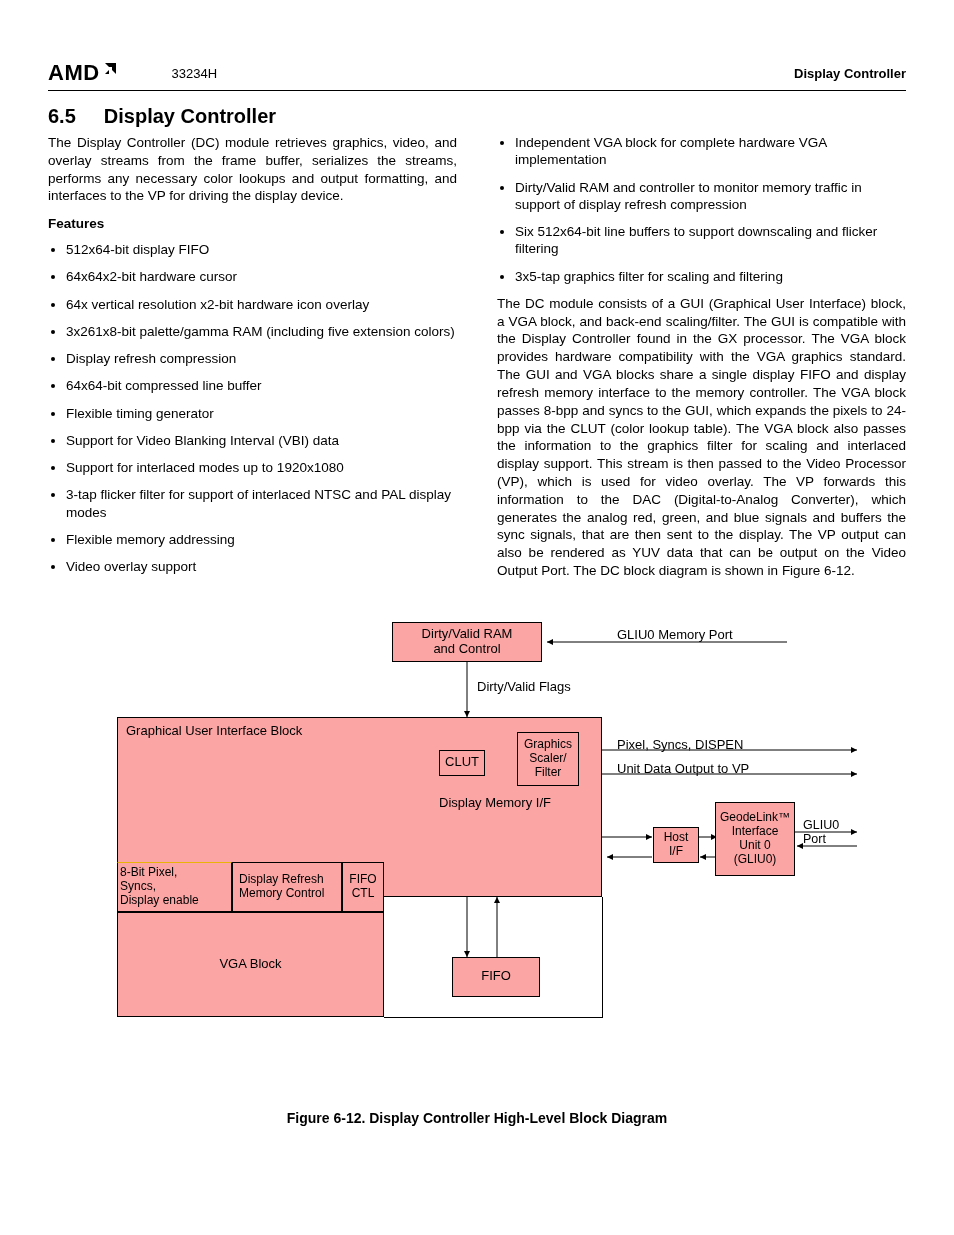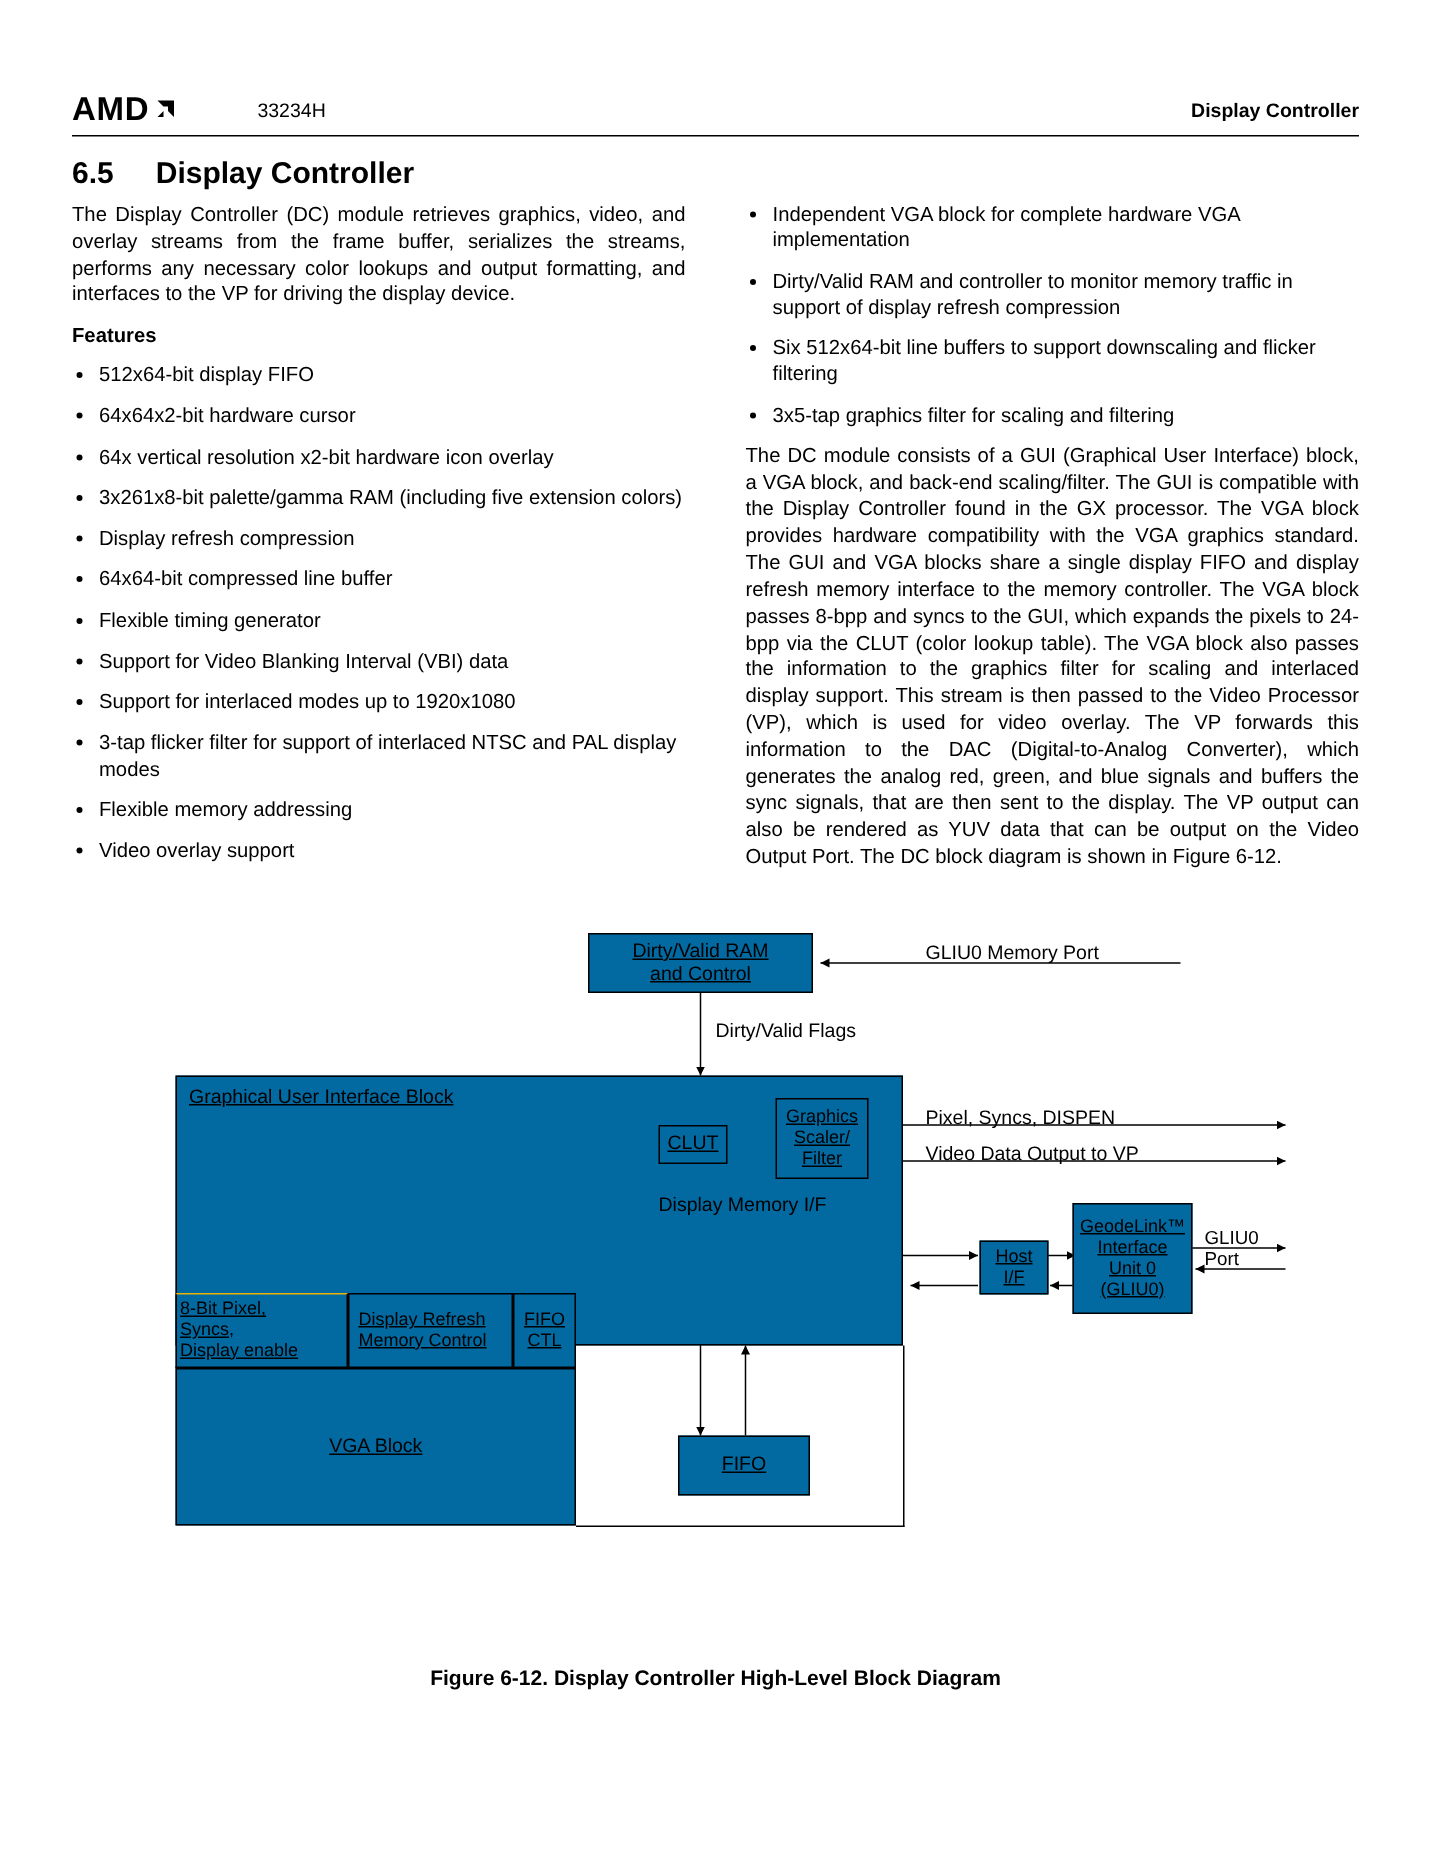--- a/index.html
+++ b/index.html
@@ -22,21 +22,20 @@
     align-items: center;
     border-bottom: 1px solid #000;
     padding-bottom: 4px;
     margin-bottom: 14px;
   }
   .logo {
     font-weight: 800;
     font-size: 22px;
     letter-spacing: 0.5px;
     display: flex;
-    align-items: center;
   }
   .logo svg { margin-left: 2px; }
   .docnum { font-size: 13px; margin-left: 48px; }
   .header-right { font-size: 13px; font-weight: 700; }
   h2.section {
     font-size: 20px;
     font-weight: 700;
     margin: 0 0 6px 0;
   }
   h2.section .num { margin-right: 28px; }
@@ -56,29 +55,28 @@
   .diagram {
     position: relative;
     width: 760px;
     height: 460px;
     margin: 0 auto;
     font-size: 13px;
   }
   .box {
     position: absolute;
     border: 1px solid #000;
-    background: #0369a1;
+    background: #fca5a5;
     text-align: center;
     display: flex;
     align-items: center;
     justify-content: center;
     box-sizing: border-box;
     padding: 2px 4px;
     line-height: 1.15;
-    text-decoration: underline;
   }
   .label {
     position: absolute;
     font-size: 13px;
     line-height: 1.15;
   }
   svg.wires {
     position: absolute;
     left: 0; top: 0;
     width: 760px; height: 460px;
@@ -205,21 +203,21 @@
       </div>
 
       <div class="box" style="left:342px; top:128px; width:46px; height:26px;">CLUT</div>
 
       <div class="box" style="left:420px; top:110px; width:62px; height:54px; white-space:pre-line; font-size:12px;">Graphics
 Scaler/
 Filter</div>
 
       <div class="label" style="left:520px; top:116px;">Pixel, Syncs, DISPEN</div>
 
-      <div class="label" style="left:520px; top:140px;">Video Data Output to VP</div>
+      <div class="label" style="left:520px; top:140px;">Unit Data Output to VP</div>
 
       <div class="label" style="left:342px; top:174px;">Display Memory I/F</div>
 
       <div class="box" style="left:556px; top:205px; width:46px; height:36px; font-size:12px;">Host I/F</div>
 
       <div class="box" style="left:618px; top:180px; width:80px; height:74px; white-space:pre-line; font-size:12px;">GeodeLink™
 Interface
 Unit 0
 (GLIU0)</div>
 

